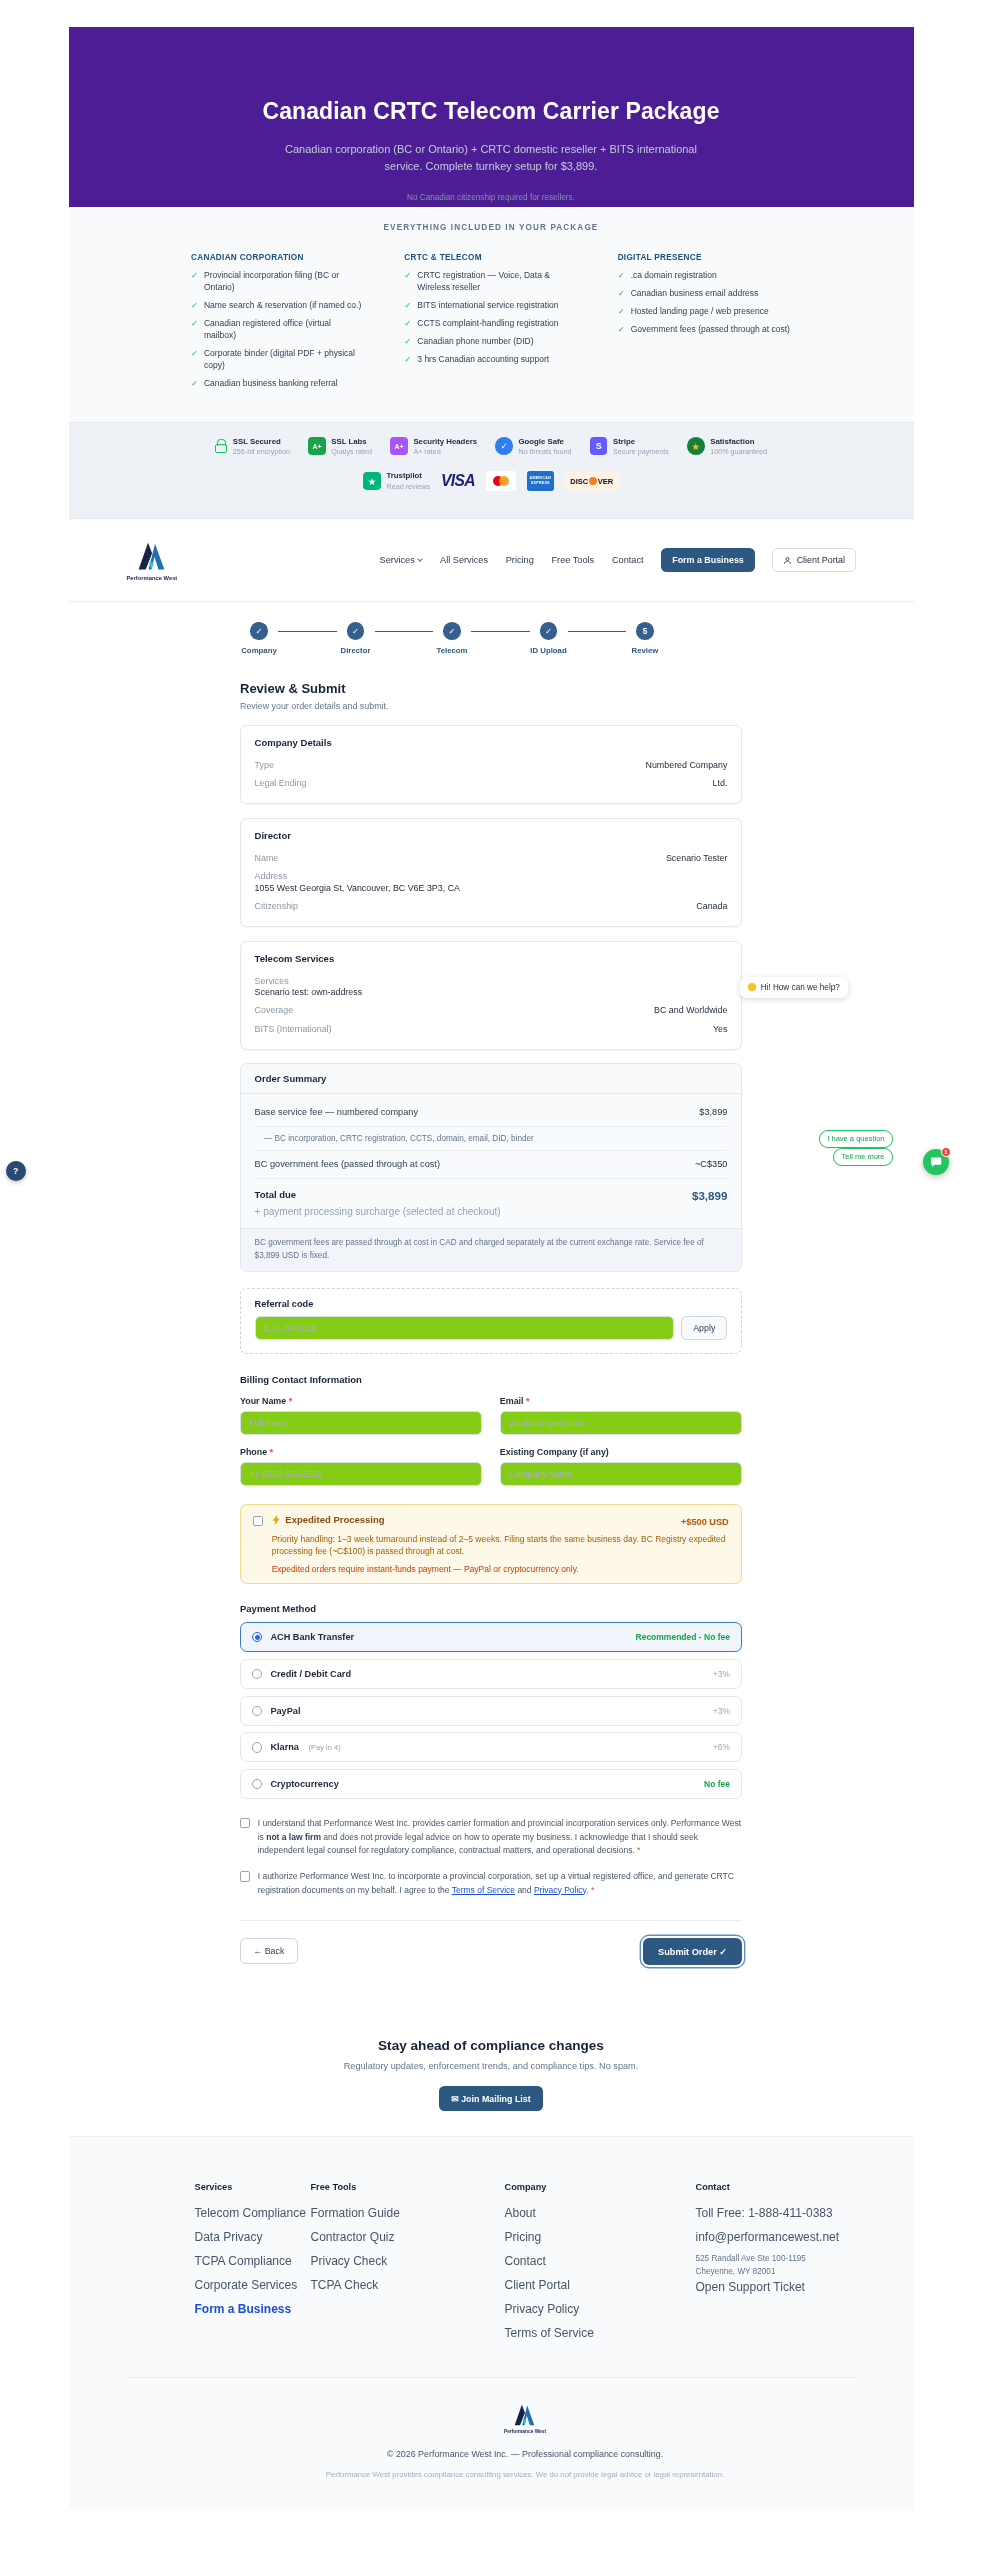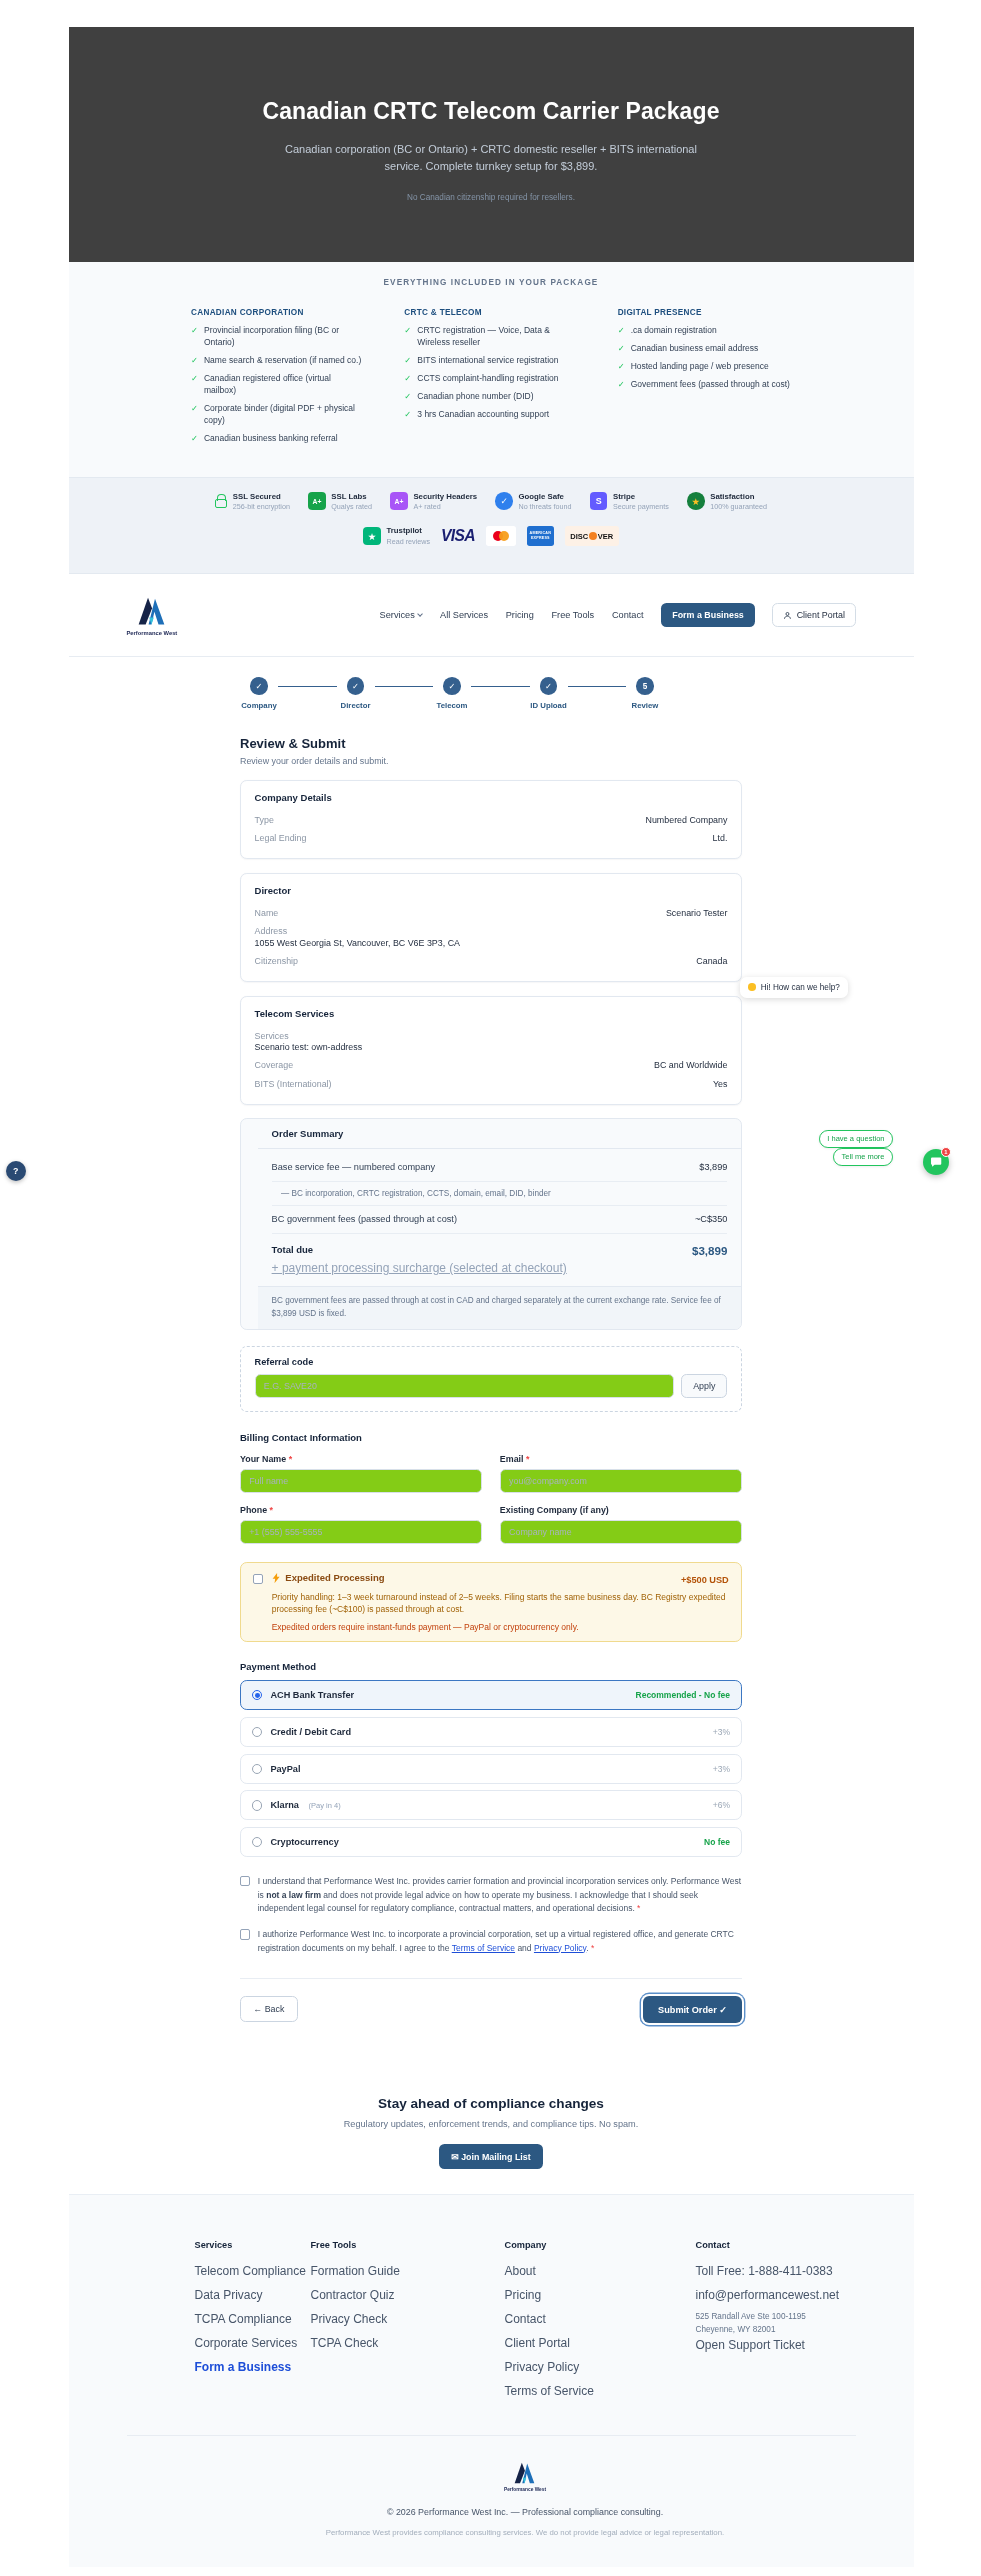--- a/index.html
+++ b/index.html
@@ -1,21 +1,21 @@
 <!DOCTYPE html>
 <html style="font-size:11px"><head>
 <meta charset="utf-8">
 <style>
   * { margin:0; padding:0; box-sizing:border-box; }
   html,body { background:#ffffff; }
   body { width:982px; position:relative; font-family:"Liberation Sans","DejaVu Sans",sans-serif; color:#1e293b; }
   .page { width:845px; margin:0 auto; }
 
   
-  .hero { margin-top:27px; background:#404040; height:235px; text-align:center; padding-top:71px; }
+  .hero { margin-top:27px; background:#4c1d95; height:180px; text-align:center; padding-top:71px; }
   .hero h1 { color:#ffffff; font-size:23px; font-weight:700; letter-spacing:0.1px; }
   .hero .sub { margin:16.4px auto 0; max-width:450px; color:#c3cdd9; font-size:11px; line-height:1.55; }
   .hero .note { margin-top:17.7px; color:#8494a7; font-size:8.2px; }
 
   
   .included { background:#f8fafc; height:215px; padding-top:16.4px; }
   .included .head { text-align:center; font-size:8.2px; font-weight:700; letter-spacing:1.1px; color:#64748b; }
   .cols { width:600px; margin:20.4px auto 0; display:flex; gap:40px; }
   .col { flex:1; }
   .col h4 { font-size:8.2px; font-weight:700; color:#1d4e7e; letter-spacing:0.3px; margin-bottom:8.2px; }
@@ -67,30 +67,30 @@
   .rtitle { margin-top:26px; font-size:13px; font-weight:700; color:#16243a; }
   .rsub { margin-top:5.5px; font-size:8.9px; color:#64748b; }
 
   .card { margin-top:13.6px; background:#fff; border:0.7px solid #e2e8f0; border-radius:6.8px; padding:11px 13.6px; box-shadow:0 0.7px 1.4px rgba(16,24,40,.04); }
   .card h3 { font-size:9.5px; font-weight:700; color:#16243a; margin-bottom:8.2px; }
   .krow { display:flex; justify-content:space-between; align-items:baseline; padding:4.1px 0; }
   .krow .k { font-size:8.9px; color:#8b96a5; }
   .krow .v { font-size:8.9px; color:#1e293b; }
   .addr-line { font-size:8.9px; color:#1e293b; padding:1.4px 0 4.1px; }
 
-  .osum { margin-top:13.6px; background:#f8fafc; border:0.7px solid #e2e8f0; border-radius:6.8px; overflow:hidden;padding-left:17px; }
+  .osum { margin-top:13.6px; background:#f8fafc; border:0.7px solid #e2e8f0; border-radius:6.8px; overflow:hidden; }
   .osum .oh { padding:8.9px 13.6px; border-bottom:0.7px solid #e2e8f0; font-size:9.5px; font-weight:700; color:#16243a; }
   .osum .obody { padding:4.1px 13.6px 0; }
   .orow { display:flex; justify-content:space-between; padding:8.9px 0; border-bottom:0.7px solid #e8edf3; font-size:9.2px; color:#334155; }
   .orow .amt { color:#1e293b; }
   .osub { padding:6.8px 0 6.8px 9.5px; border-bottom:0.7px solid #e8edf3; font-size:8.2px; color:#64748b; }
   .ototal { display:flex; justify-content:space-between; padding-top:9.5px; }
   .ototal .tl { font-size:9.5px; font-weight:700; color:#16243a; }
   .ototal .tv { font-size:11.6px; font-weight:700; color:#2c5882; }
-  .osur { font-size:12px; color:#94a3b8; padding:4.1px 0 11px;text-decoration:underline; }
+  .osur { font-size:10px; color:#94a3b8; padding:4.1px 0 11px; }
   .ofoot { background:#f1f5f9; border-top:0.7px solid #e2e8f0; padding:8.2px 13.6px; font-size:8.2px; color:#64748b; line-height:1.55; }
 
   .referral { margin-top:16.4px; border:1px dashed #cbd5e1; border-radius:6.8px; padding:10.2px 13.6px 12.3px; }
   .referral .rl { font-size:9.2px; font-weight:700; color:#16243a; margin-bottom:6.8px; }
   .refrow { display:flex; gap:6.8px; }
   .txt { border:0.7px solid #d8e0e9; border-radius:5.5px; padding:6.1px 8.2px; font-size:8.9px; color:#1e293b; width:100%; background:#84cc16; font-family:inherit; }
   .txt::placeholder { color:#a8b3bf; }
   .apply-btn { border:0.7px solid #cbd5e1; background:#f8fafc; color:#334155; font-size:8.9px; border-radius:5.5px; padding:6.1px 11px; cursor:pointer; flex:none; }
 
   .bill-title { margin-top:20.4px; font-size:9.5px; font-weight:700; color:#16243a; }

